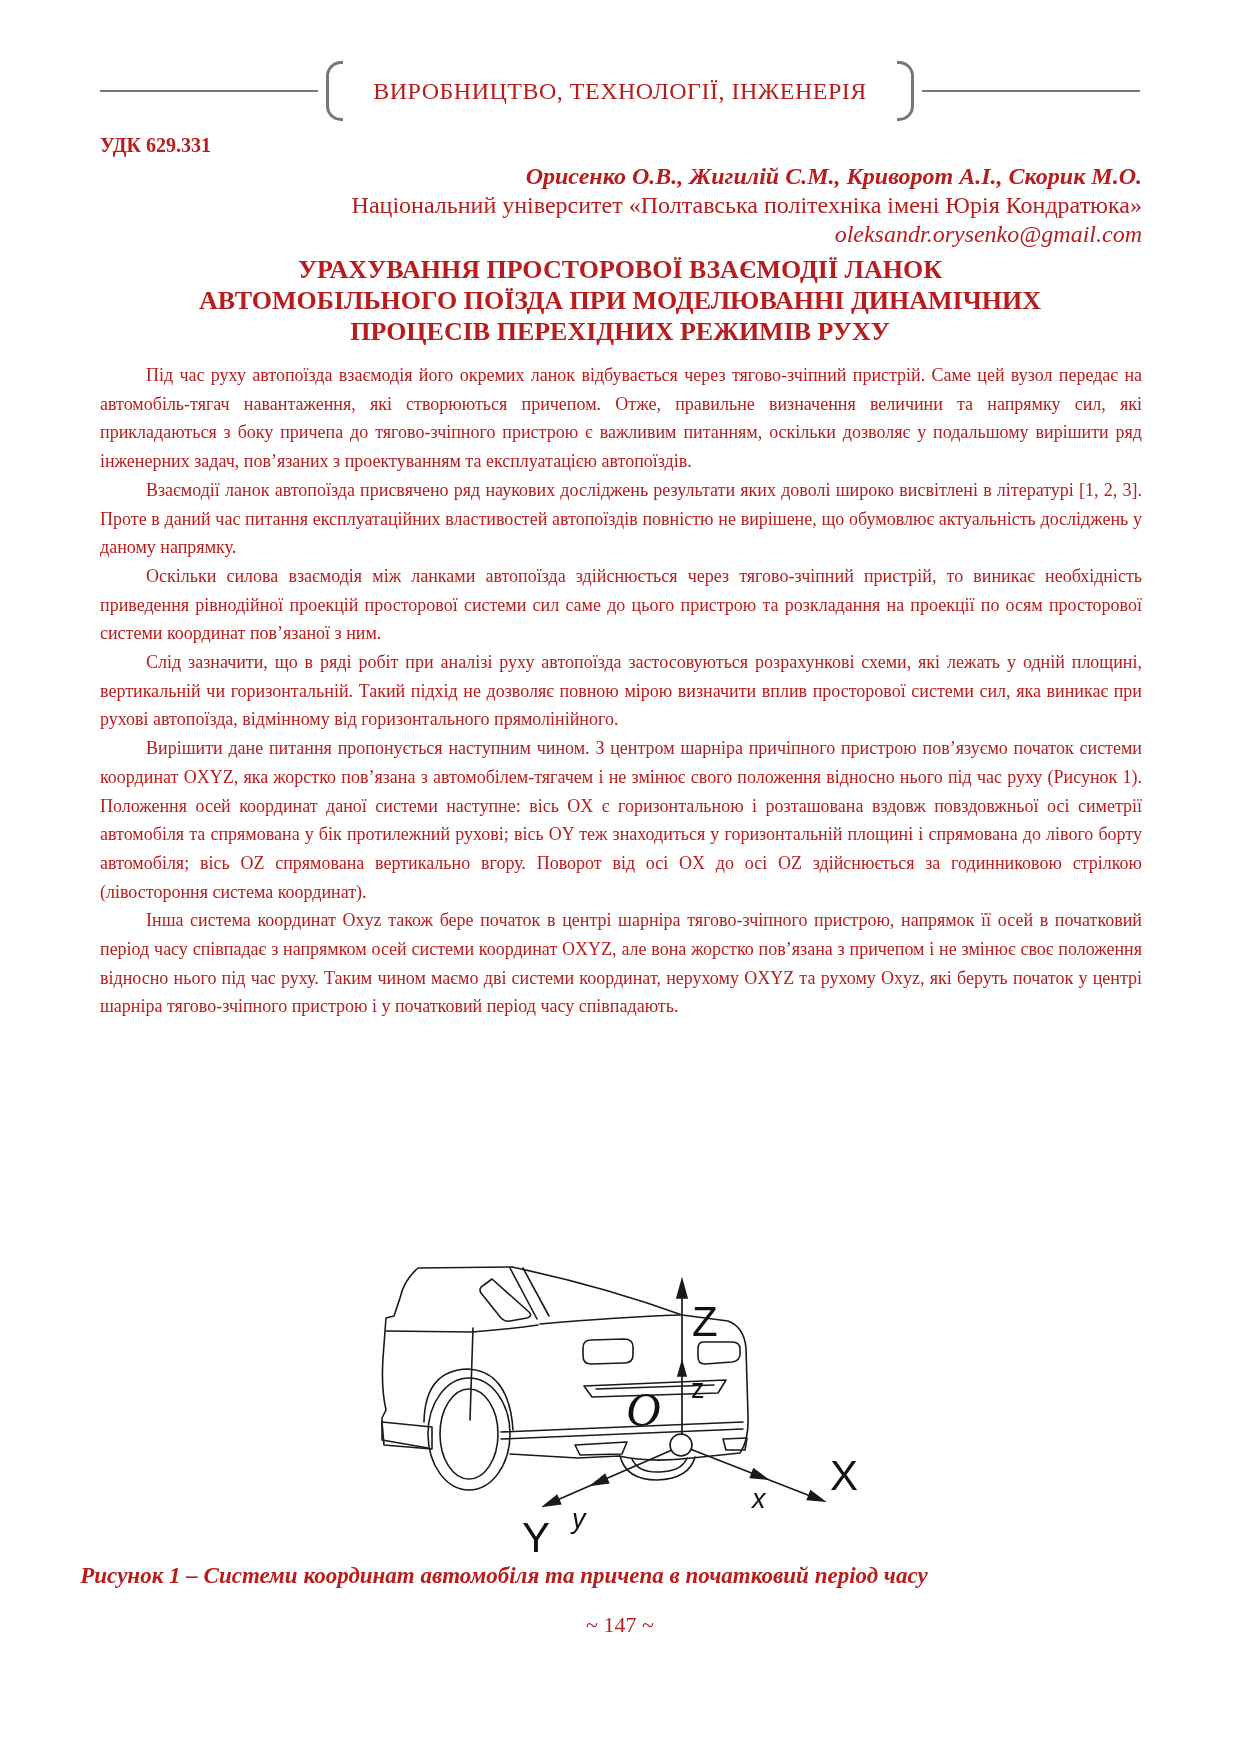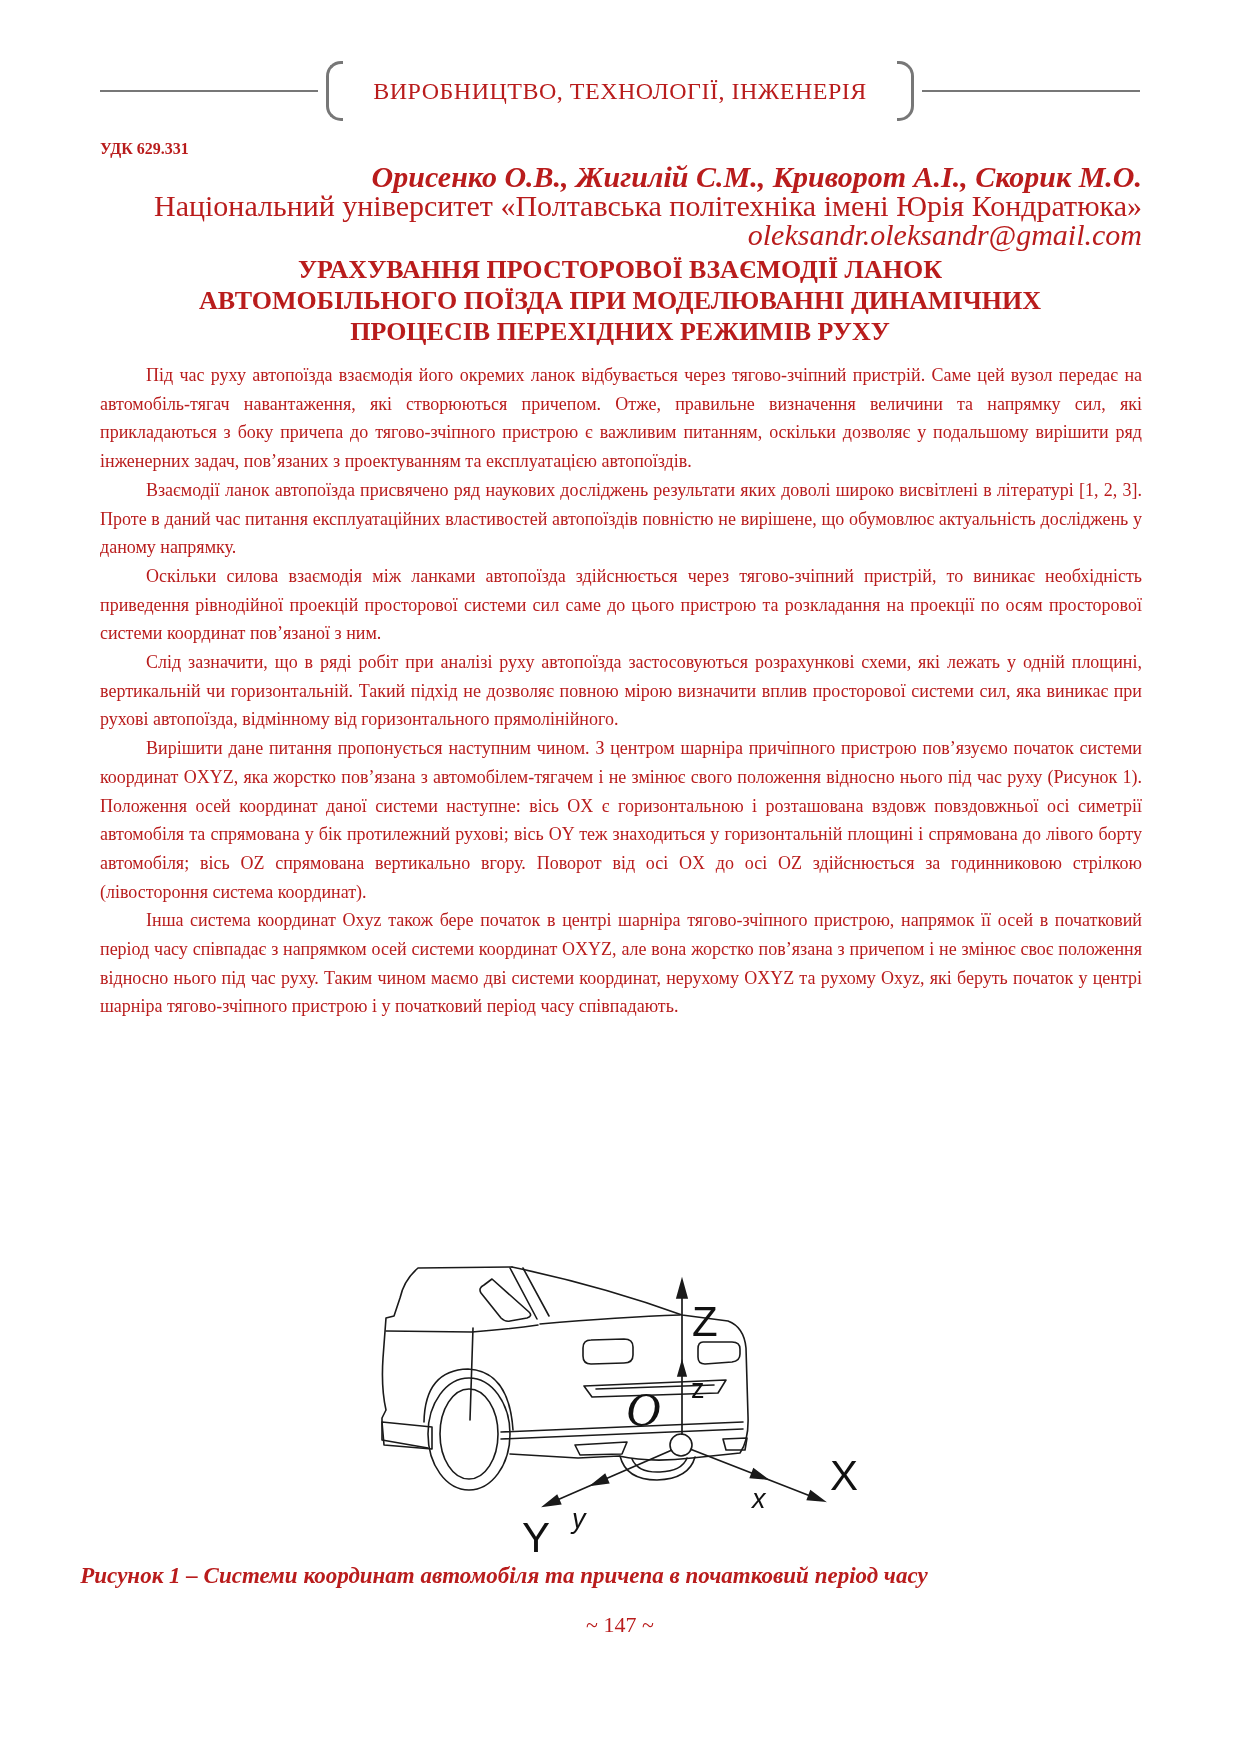--- a/index.html
+++ b/index.html
@@ -17,22 +17,22 @@
     display:flex;align-items:center;
   }
   .band .rule{flex:1;height:0;border-top:2px solid #777777;}
   .brk{width:17px;height:60px;box-sizing:border-box;}
   .brk-left{border:3px solid #777777;border-right:none;border-radius:15px 0 0 15px;margin-left:8px;}
   .brk-right{border:3px solid #777777;border-left:none;border-radius:0 15px 15px 0;margin-right:8px;}
   .band-title{
     padding:0 30px;font-size:24px;letter-spacing:.5px;white-space:nowrap;
   }
   
-  .udc{position:absolute;top:134px;left:100px;font-size:16px;font-weight:bold;margin-top:6px;}
-  .byline{position:absolute;top:162px;right:98px;text-align:right;font-size:30px;line-height:29px;}
+  .udc{position:absolute;top:134px;left:100px;font-size:20px;font-weight:bold;}
+  .byline{position:absolute;top:162px;right:98px;text-align:right;font-size:24px;line-height:29px;}
   .authors{font-weight:bold;font-style:italic;}
   .affiliation{}
   .email{font-style:italic;}
   
   .title{
     position:absolute;top:254px;left:110px;width:1020px;
     text-align:center;font-size:26px;font-weight:bold;line-height:31px;
   }
   
   .content{
@@ -65,21 +65,21 @@
     <div class="band-title">ВИРОБНИЦТВО, ТЕХНОЛОГІЇ, ІНЖЕНЕРІЯ</div>
     <div class="brk brk-right"></div>
     <div class="rule"></div>
   </div>
 
   <div class="udc">УДК 629.331</div>
 
   <div class="byline">
     <div class="authors">Орисенко О.В., Жигилій С.М., Криворот А.І., Скорик М.О.</div>
     <div class="affiliation">Національний університет «Полтавська політехніка імені Юрія Кондратюка»</div>
-    <div class="email">oleksandr.oleksandr@gmail.com</div>
+    <div class="email">oleksandr.orysenko@gmail.com</div>
   </div>
 
   <div class="title">
     <div>УРАХУВАННЯ ПРОСТОРОВОЇ ВЗАЄМОДІЇ ЛАНОК</div>
     <div>АВТОМОБІЛЬНОГО ПОЇЗДА ПРИ МОДЕЛЮВАННІ ДИНАМІЧНИХ</div>
     <div>ПРОЦЕСІВ ПЕРЕХІДНИХ РЕЖИМІВ РУХУ</div>
   </div>
 
   <div class="content">
     <p>Під час руху автопоїзда взаємодія його окремих ланок відбувається через тягово-зчіпний пристрій. Саме цей вузол передає на автомобіль-тягач навантаження, які створюються причепом. Отже, правильне визначення величини та напрямку сил, які прикладаються з боку причепа до тягово-зчіпного пристрою є важливим питанням, оскільки дозволяє у подальшому вирішити ряд інженерних задач, пов’язаних з проектуванням та експлуатацією автопоїздів.</p>

